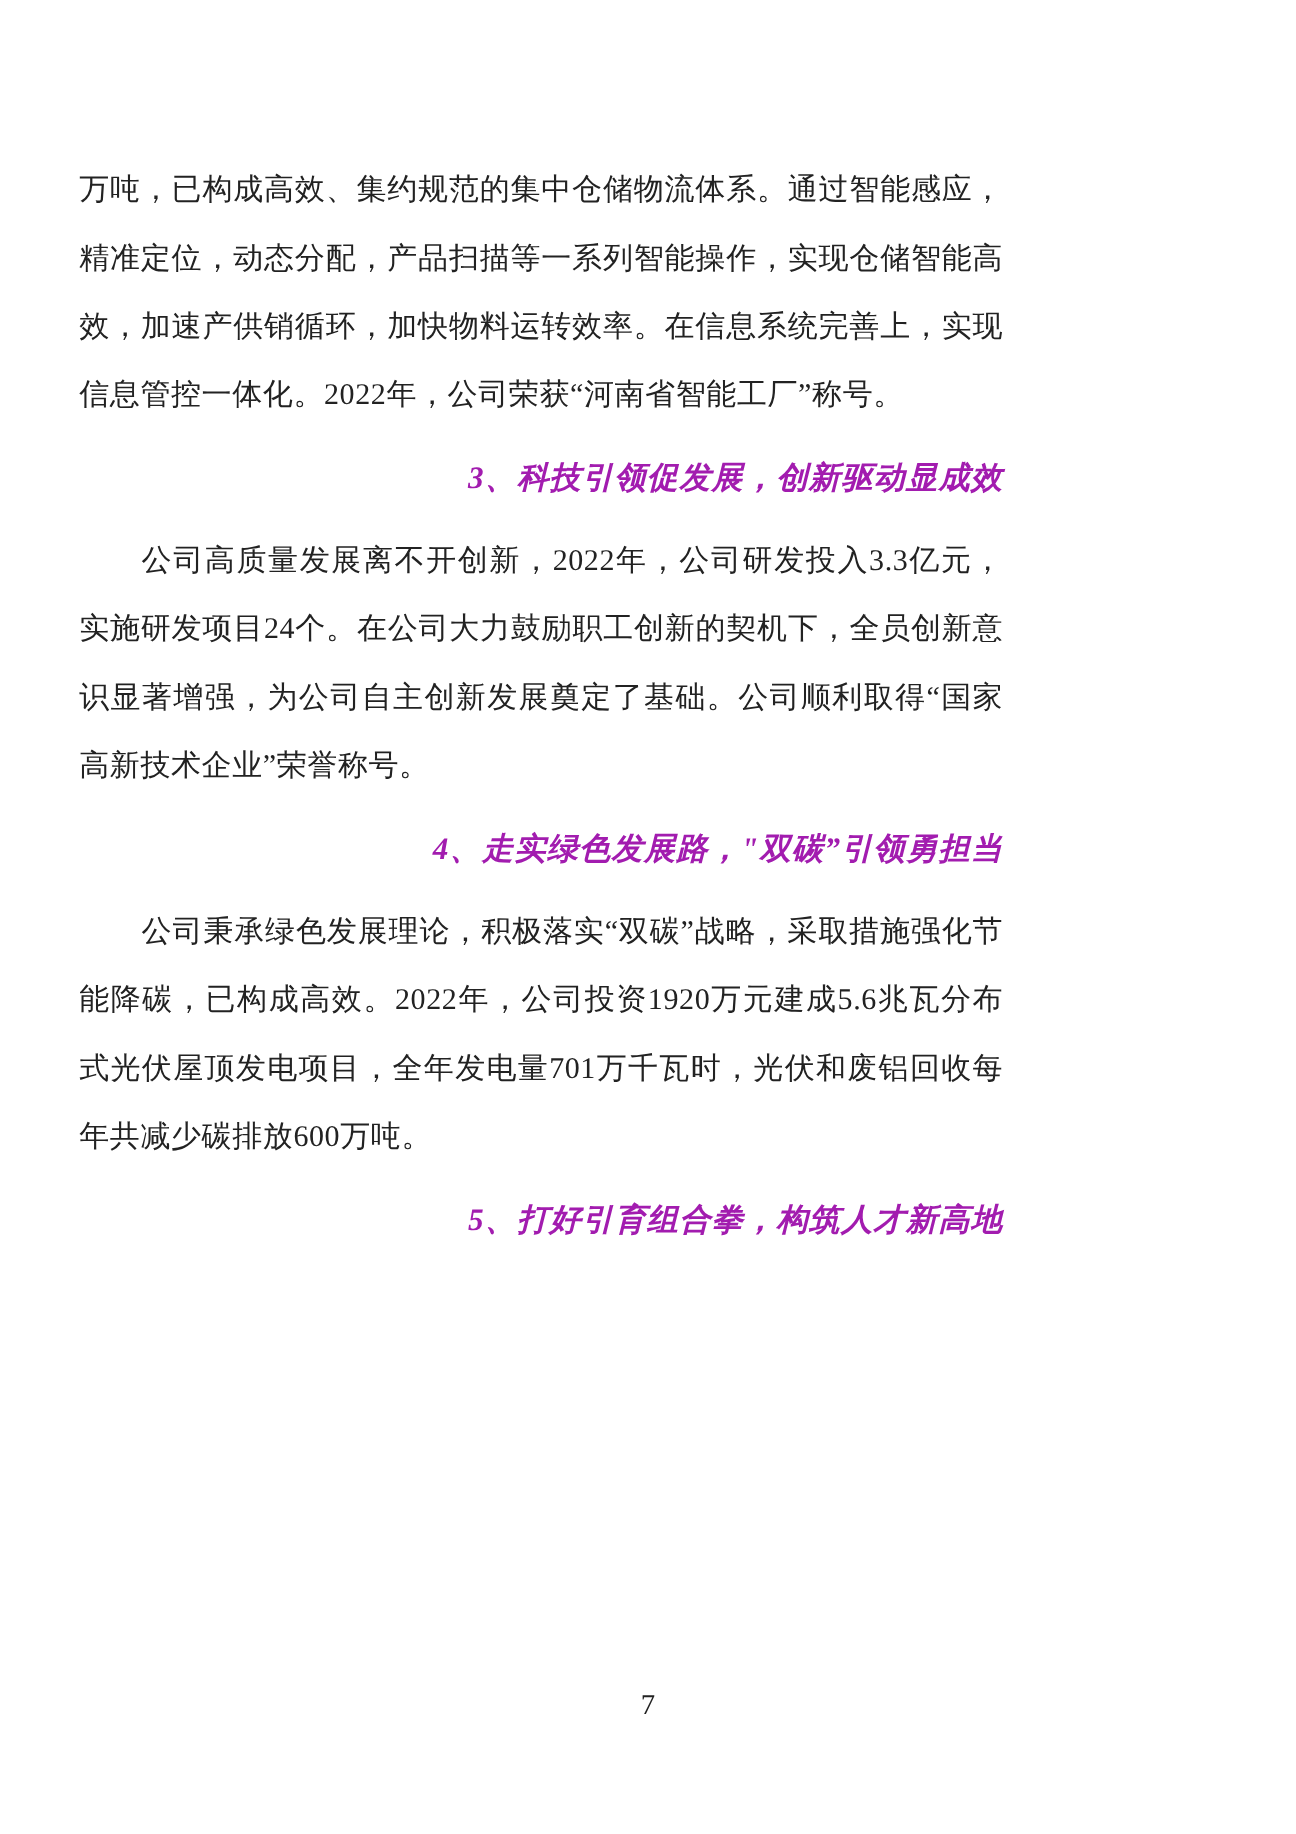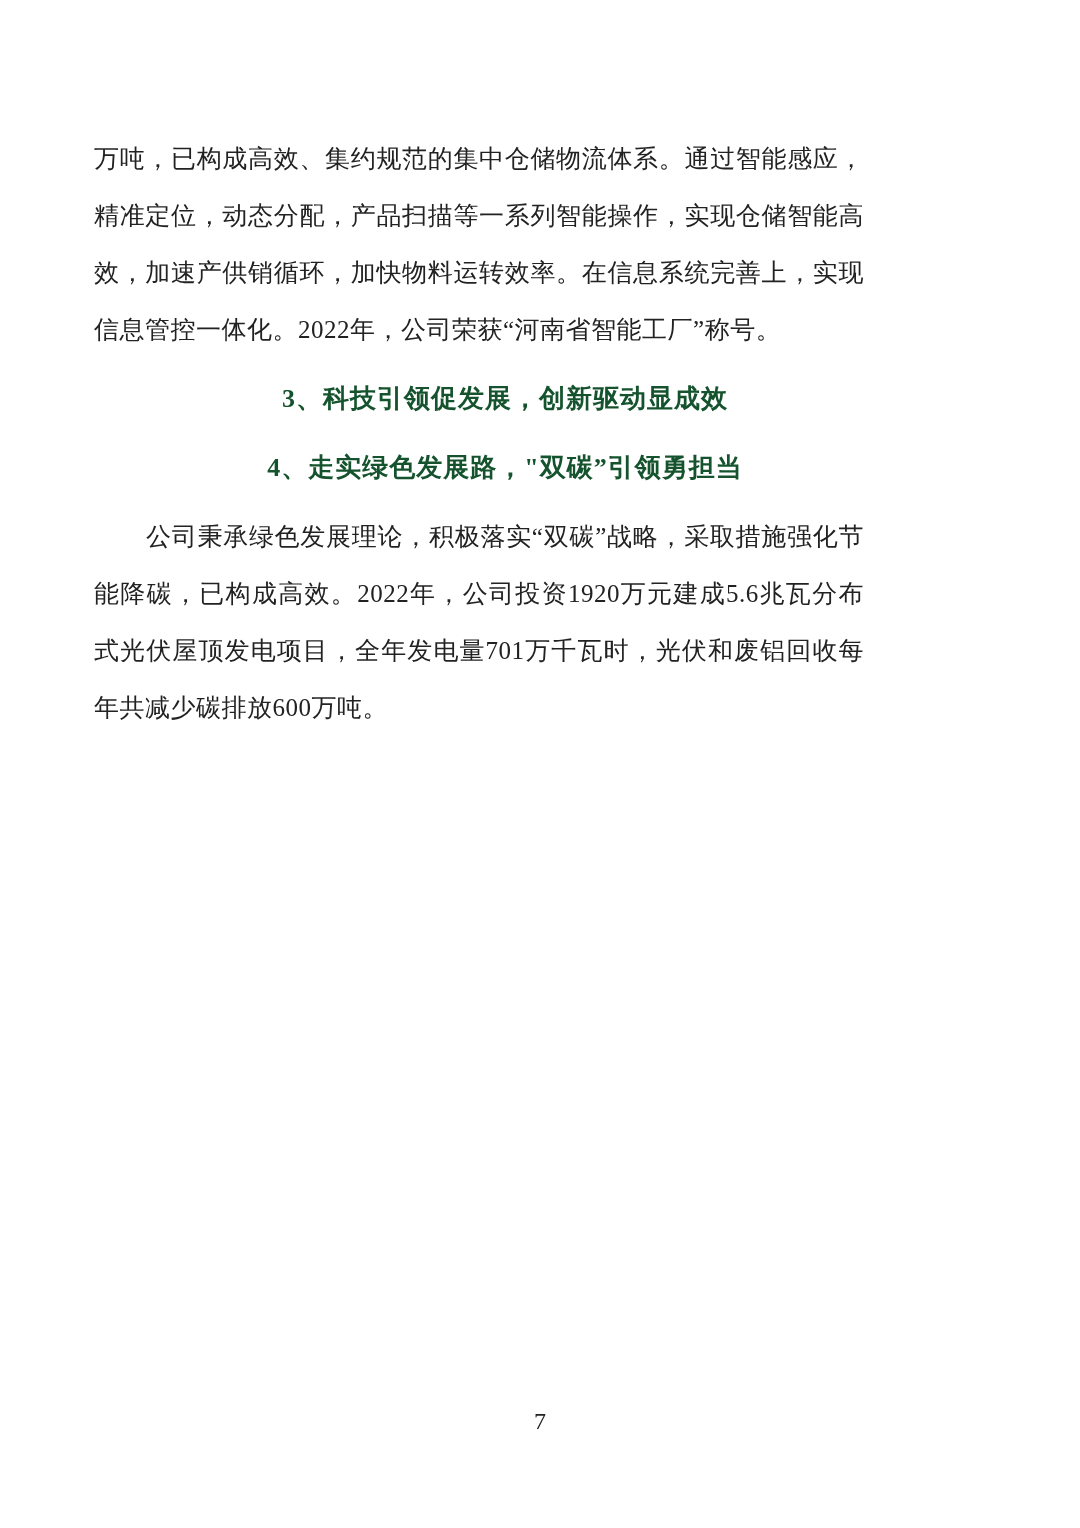--- a/index.html
+++ b/index.html
@@ -6,21 +6,21 @@
     margin: 0;
     padding: 0;
     background: #ffffff;
   }
   .page {
     position: relative;
     width: 1080px;
     height: 1528px;
     background: #ffffff;
     box-sizing: border-box;
-    padding: 130px 150px 0 94px;
+    padding: 130px 150px 0 66px;
     font-family: "Liberation Serif", "DejaVu Serif", serif;
     color: #1c1c1c;
     overflow: hidden;
   }
   .content {
     width: 770px;
   }
   .body-par {
     margin: 0;
     font-size: 25px;
@@ -32,45 +32,48 @@
   }
   .body-par.no-indent {
     text-indent: 0;
   }
   .heading {
     margin: 12px 0;
     font-size: 26px;
     line-height: 57px;
     font-weight: bold;
     text-indent: 52px;
-    text-align: center;
-    color: #14532d;
+    text-align: right;
+    color: #a21caf;
     letter-spacing: 1px;
+    font-style: italic;
   }
   .page-number {
     position: absolute;
     left: 0;
     right: 0;
     top: 1408px;
     text-align: center;
     font-size: 24px;
     color: #222222;
   }
 </style>
 </head>
 <body>
 
 <div class="page">
   <div class="content">
     <p class="body-par no-indent">万吨，已构成高效、集约规范的集中仓储物流体系。通过智能感应，精准定位，动态分配，产品扫描等一系列智能操作，实现仓储智能高效，加速产供销循环，加快物料运转效率。在信息系统完善上，实现信息管控一体化。2022年，公司荣获“河南省智能工厂”称号。</p>
 
     <h2 class="heading">3、科技引领促发展，创新驱动显成效</h2>
 
+    <p class="body-par">公司高质量发展离不开创新，2022年，公司研发投入3.3亿元，实施研发项目24个。在公司大力鼓励职工创新的契机下，全员创新意识显著增强，为公司自主创新发展奠定了基础。公司顺利取得“国家高新技术企业”荣誉称号。</p>
 
     <h2 class="heading">4、走实绿色发展路，"双碳”引领勇担当</h2>
 
     <p class="body-par">公司秉承绿色发展理论，积极落实“双碳”战略，采取措施强化节能降碳，已构成高效。2022年，公司投资1920万元建成5.6兆瓦分布式光伏屋顶发电项目，全年发电量701万千瓦时，光伏和废铝回收每年共减少碳排放600万吨。</p>
 
+    <h2 class="heading">5、打好引育组合拳，构筑人才新高地</h2>
 
   </div>
 
   <div class="page-number">7</div>
 </div>
 
 </body></html>

